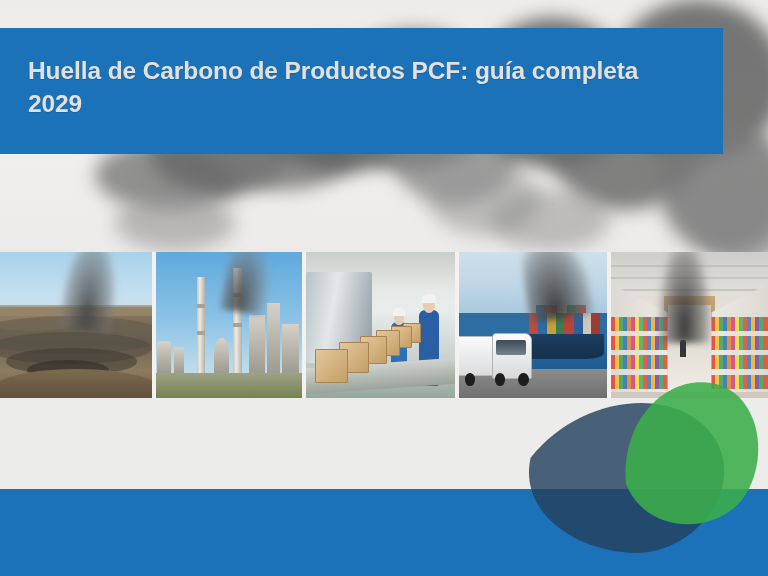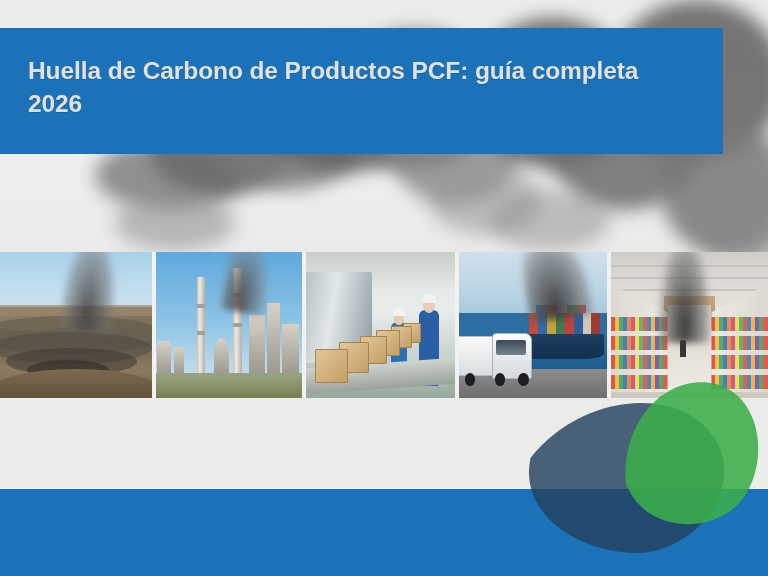--- a/index.html
+++ b/index.html
@@ -191,21 +191,21 @@
       <div class="smoke s9"></div>
     <div class="smoke s10"></div>
       <div class="smoke s11"></div>
       <div class="smoke s12"></div>
     <div class="smoke s13"></div>
       <div class="smoke s14"></div>
     <span class="sr">Columnas de humo gris sobre cielo claro</span>
   </div>
 
   <div class="title-bar">
-    <h1>Huella de Carbono de Productos PCF: guía completa 2026</h1>
+    <h1>Huella de Carbono de Productos PCF: guía completa 2029</h1>
   </div>
 
   <div class="strip">
 
     <div class="panel p1">
       <div class="mine-sky"></div>
       <div class="mine-ground"></div>
       <div class="mine-rim"></div>
       <div class="mine-terr t5"></div>
       <div class="mine-terr t1"></div>

